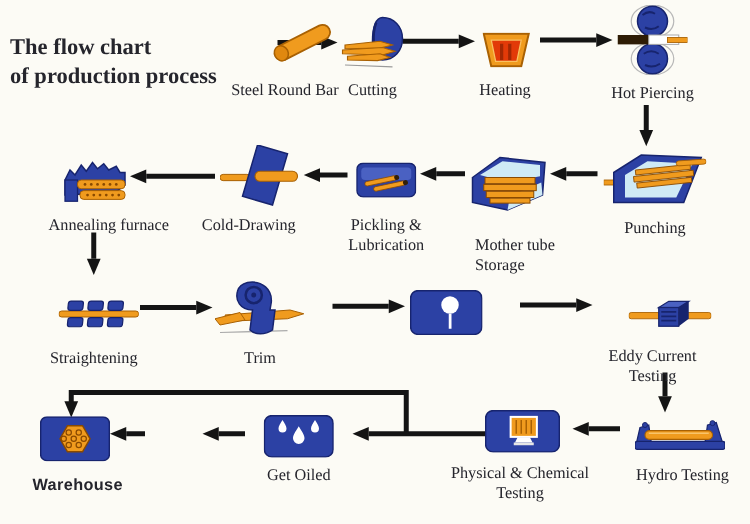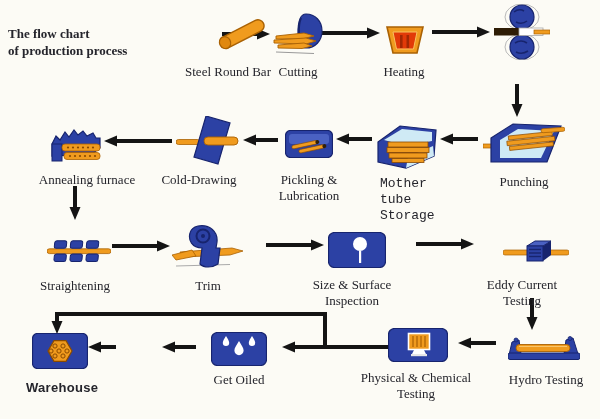--- a/index.html
+++ b/index.html
@@ -1,18 +1,18 @@
 <!DOCTYPE html>
 <html style="--background: #fcfbf5; --blue: #2c41a4; --blue-dark: #17246e; --blue-face: #4a61c2; --light-blue: #cfeaf5; --orange: #f09b1e; --orange-dark: #a96103; --orange-deep: #8a4a00; --red: #e23a08; --red-dark: #a22803; --arrow: #141414; --text: #25252c;"><head>
 <meta charset="utf-8">
 <style>
   html,body{margin:0;padding:0;}
   .stage{position:relative;width:600px;height:419px;background:var(--background,#fcfbf5);overflow:hidden;
          font-family:"Liberation Serif","DejaVu Serif",serif;color:var(--text,#25252c);}
-  .title{position:absolute;left:8px;top:26px;font-weight:bold;font-size:13px;line-height:1.3;color:var(--text);}
+  .title{position:absolute;left:8px;top:26px;font-weight:bold;font-size:18px;line-height:1.3;color:var(--text);}
   .node{position:absolute;}
   .icon{position:absolute;line-height:0;}
   .label{position:absolute;left:0;right:0;text-align:center;font-size:13px;line-height:1.22;}
   .label.left{text-align:left;}
   .label.sans{font-family:"Liberation Sans","DejaVu Sans",sans-serif;font-size:13px;letter-spacing:.3px;}
   svg{display:block;}
   .arrows{position:absolute;left:0;top:0;pointer-events:none;}
 </style>
 </head>
 <body>
@@ -156,20 +156,21 @@
         <ellipse cx="28" cy="43" rx="17" ry="13" fill="none" stroke="#b9b9b9" stroke-width="1"></ellipse>
         <circle cx="28" cy="13" r="12" fill="var(--blue)" stroke="var(--blue-dark)" stroke-width="1.2"></circle>
         <path d="M20,8 q5,-4 10,-1 M22,18 q6,3 11,-1" fill="none" stroke="var(--blue-dark)" stroke-width="1.6"></path>
         <circle cx="28" cy="43" r="12" fill="var(--blue)" stroke="var(--blue-dark)" stroke-width="1.2"></circle>
         <path d="M21,39 q6,-4 12,0 M22,48 q6,3 12,-1" fill="none" stroke="var(--blue-dark)" stroke-width="1.6"></path>
         <rect x="0" y="24" width="27" height="7.5" fill="#2e1c05"></rect>
         <rect x="25" y="24" width="24" height="7.5" fill="#ffffff" stroke="#a9a9a9" stroke-width="0.8"></rect>
         <rect x="40" y="26" width="16" height="4" fill="var(--orange)" stroke="var(--orange-dark)" stroke-width="0.7"></rect>
       </svg>
     </div>
+    <div class="label" style="top:62px;">Hot Piercing</div>
   </div>
 
   <div class="node" style="left:482px;top:118px;width:84px;height:72px;">
     <div class="icon" style="left:1px;top:2px;">
       <svg width="82" height="44" viewBox="0 0 82 44">
         <rect x="0" y="24" width="13" height="4" fill="var(--orange)" stroke="var(--orange-dark)" stroke-width="0.7"></rect>
         <polygon points="8,18 30,4 78,6 64,42 8,42" fill="var(--blue)" stroke="var(--blue-dark)" stroke-width="1.2"></polygon>
         <polygon points="17,20 35,9 71,11 58,38 17,38" fill="var(--light-blue)"></polygon>
         <g transform="rotate(-6 45 22)" fill="var(--orange)" stroke="var(--orange-deep)" stroke-width="0.7">
           <rect x="26" y="14" width="44" height="4"></rect>
@@ -189,21 +190,21 @@
         <polygon points="8,18 26,7 56,10 56,19 30,24" fill="var(--light-blue)"></polygon>
         <polygon points="30,46 58,34 57,24 32,35" fill="var(--light-blue)"></polygon>
         <g fill="var(--orange)" stroke="var(--orange-deep)" stroke-width="0.8">
           <rect x="12" y="20" width="40" height="5"></rect>
           <rect x="11" y="25.5" width="42" height="5"></rect>
           <rect x="13" y="31" width="38" height="5"></rect>
           <rect x="16" y="36.5" width="32" height="4"></rect>
         </g>
       </svg>
     </div>
-    <div class="label left" style="top:56px;padding-left:6px;font-family:Liberation Mono, monospace;">
+    <div class="label left" style="top:68px;padding-left:6px;">
       <span>Mother tube</span><br>
       <span>Storage</span>
     </div>
   </div>
 
   <div class="node" style="left:250px;top:126px;width:118px;height:60px;">
     <div class="icon" style="left:35px;top:4px;">
       <svg width="48" height="28" viewBox="0 0 48 28">
         <rect x="0.5" y="0.5" width="47" height="27" rx="5" fill="var(--blue)" stroke="var(--blue-dark)" stroke-width="1.2"></rect>
         <rect x="4" y="4" width="40" height="10" rx="3" fill="var(--blue-face)"></rect>
@@ -287,21 +288,20 @@
   </div>
 
   <div class="node" style="left:286px;top:226px;width:132px;height:64px;">
     <div class="icon" style="left:42px;top:6px;">
       <svg width="58" height="36" viewBox="0 0 58 36">
         <rect x="0.5" y="0.5" width="57" height="35" rx="6" fill="var(--blue)" stroke="var(--blue-dark)" stroke-width="1.2"></rect>
         <circle cx="32" cy="12" r="7" fill="#ffffff"></circle>
         <rect x="31" y="19" width="2.2" height="12" fill="#ffffff"></rect>
       </svg>
     </div>
-    <div class="label" style="top:51px;">Size &amp; Surface Inspection</div>
   </div>
 
   <div class="node" style="left:468px;top:228px;width:108px;height:64px;">
     <div class="icon" style="left:35px;top:10px;">
       <svg width="66" height="28" viewBox="0 0 66 28">
         <rect x="0" y="12" width="66" height="5" rx="2" fill="var(--orange)" stroke="var(--orange-dark)" stroke-width="0.7"></rect>
         <polygon points="24,8 32,3 48,3 40,8" fill="var(--blue-face)" stroke="var(--blue-dark)" stroke-width="1"></polygon>
         <rect x="24" y="8" width="16" height="15" fill="var(--blue)" stroke="var(--blue-dark)" stroke-width="1"></rect>
         <polygon points="40,8 48,3 48,17 40,23" fill="var(--blue-dark)"></polygon>
         <g stroke="var(--blue-dark)" stroke-width="1.4">

